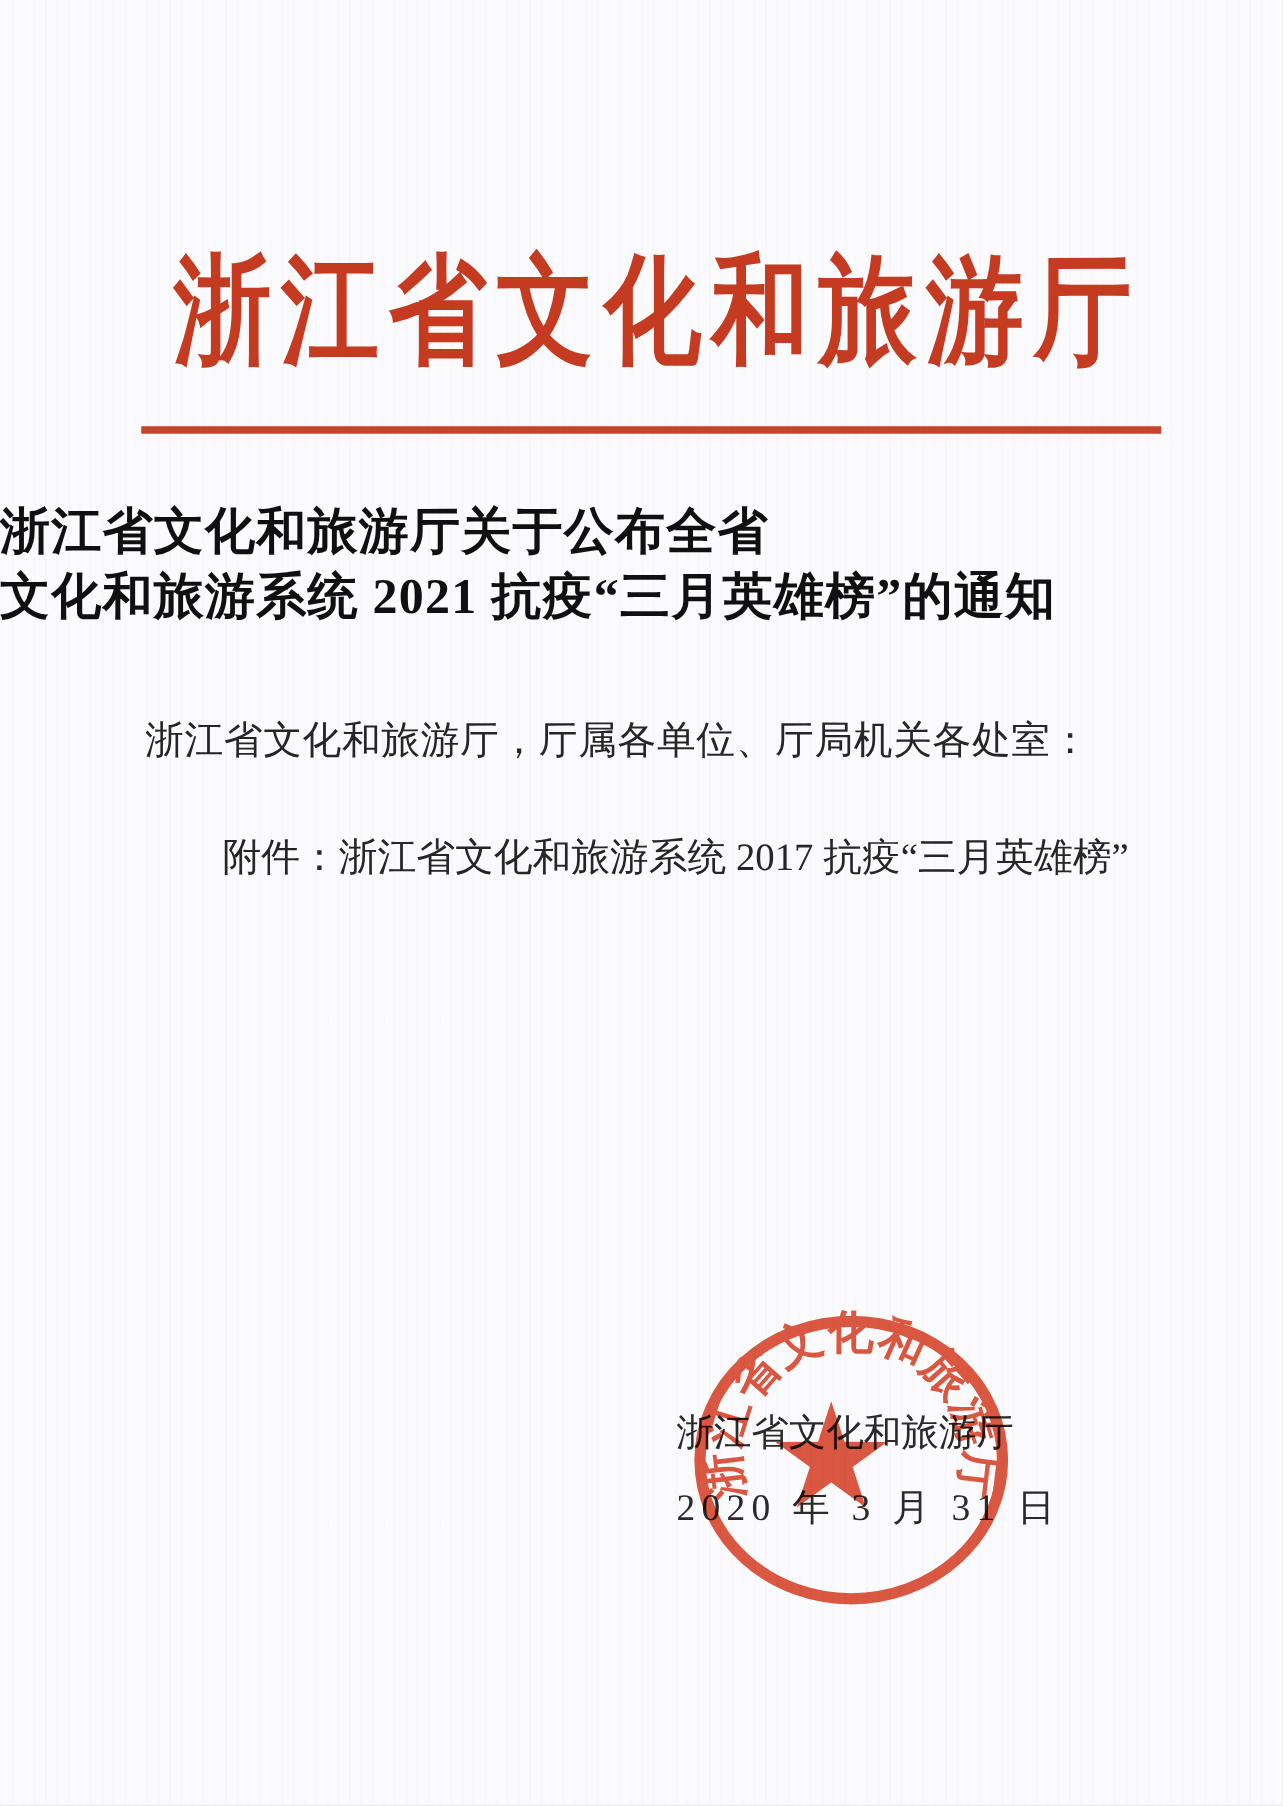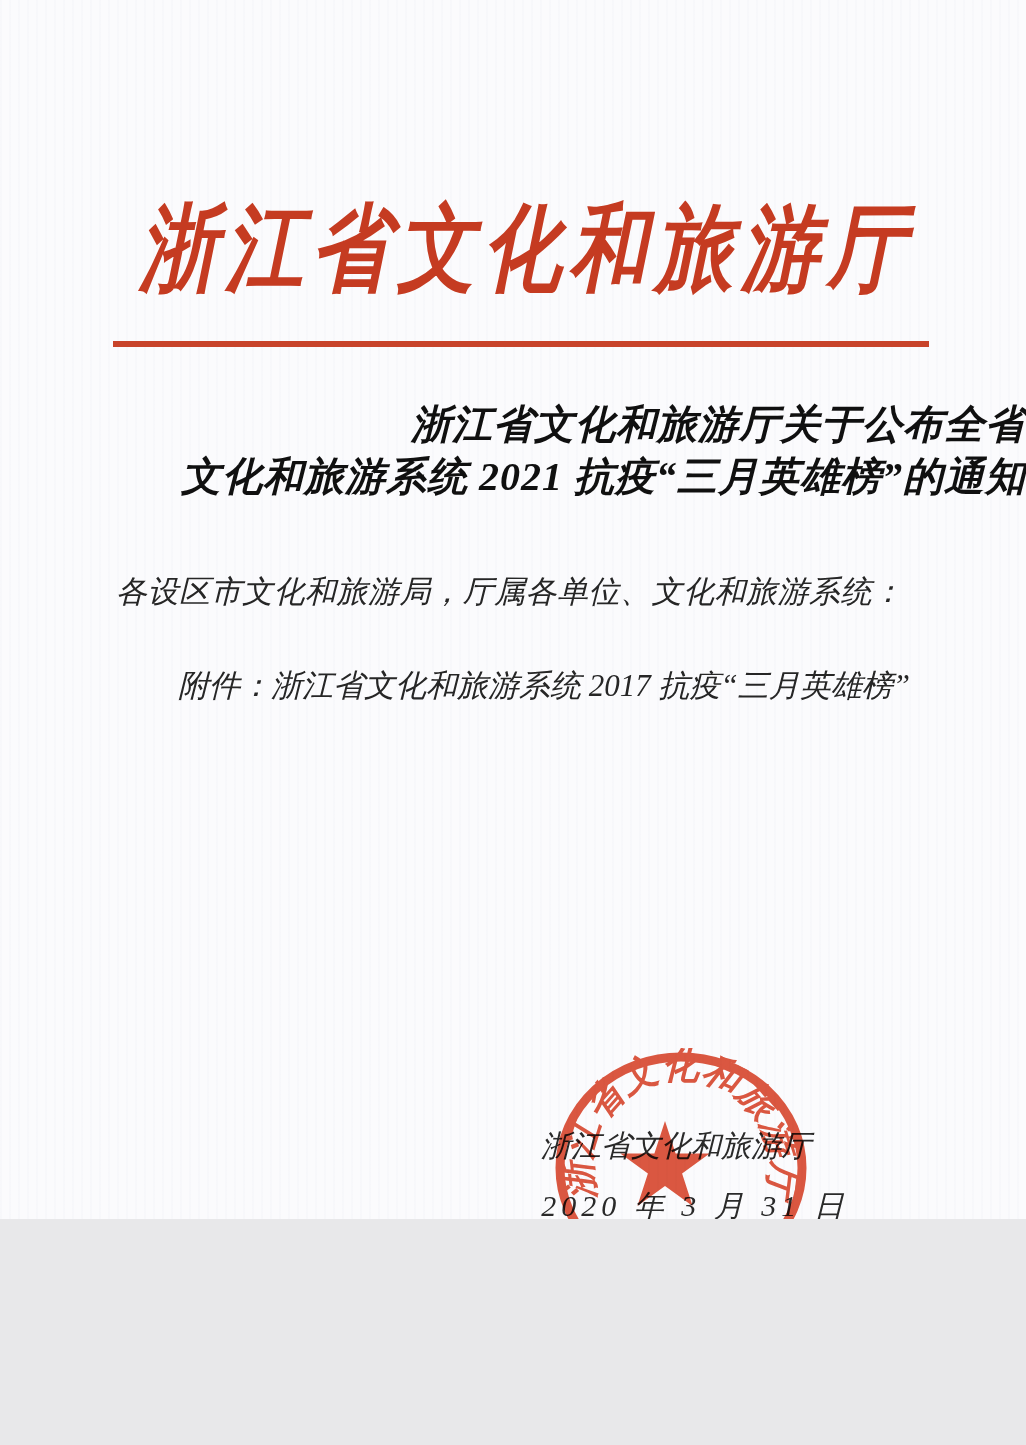--- a/index.html
+++ b/index.html
@@ -1,44 +1,43 @@
 <!DOCTYPE html>
 <html><head>
 <meta charset="utf-8">
 <style>
   html,body{margin:0;padding:0;background:#e8e8ea;}
   .page{
     position:relative;
-    width:1026px;height:1219px;
+    width:1026px;height:1444px;
     margin:0 auto;
     background:#fbfbfd;
     background-image:repeating-linear-gradient(90deg, rgba(226,229,238,.14) 0 2px, rgba(255,255,255,0) 2px 9px);
     overflow:hidden;
     font-family:"Liberation Serif","DejaVu Serif",serif;
-    font-style:italic;
   }
   .letterhead{
     position:absolute;top:186px;left:0;width:100%;
     text-align:center;
     color:#c53b21;
     font-size:78px;font-weight:700;
     letter-spacing:8px;
     padding-left:26px;box-sizing:border-box;
     transform:scaleY(1.22);
     transform-origin:center top;
     white-space:nowrap;
   }
   .red-rule{
     position:absolute;top:341px;left:113px;
     width:816px;height:6px;
     background:#c8432a;
   }
   .doc-title{
     position:absolute;top:399px;left:0;width:100%;
-    margin:0;text-align:right;
+    margin:0;text-align:left;
     font-size:40px;line-height:52px;font-weight:700;
     color:#101010;letter-spacing:1px;
     white-space:nowrap;
   }
   .doc-body{
     position:absolute;top:566px;left:116px;width:798px;
     font-size:31px;line-height:52px;color:#262626;
   }
   .doc-body p{margin:0;}
   .salutation{letter-spacing:.5px;}
@@ -87,21 +86,21 @@
   <div class="letterhead">浙江省文化和旅游厅</div>
 
   <div class="red-rule"></div>
 
   <h1 class="doc-title">
     <span>浙江省文化和旅游厅关于公布全省</span><br>
     <span>文化和旅游系统 2021 抗疫“三月英雄榜”的通知</span>
   </h1>
 
   <div class="doc-body">
-    <p class="salutation">各设区市文化和旅游局，厅属各单位、文化和旅游系统：</p>
+    <p class="salutation">浙江省文化和旅游厅，厅属各单位、厅局机关各处室：</p>
     <p class="attachment">附件：浙江省文化和旅游系统 2017 抗疫“三月英雄榜”</p>
   </div>
 
   <div class="sig-org">浙江省文化和旅游厅</div>
 
   <div class="sig-date">2020 年 3 月 31 日</div>
 
   <div class="seal">
     <svg viewBox="0 0 260 240" xmlns="http://www.w3.org/2000/svg">
       <ellipse cx="130" cy="120" rx="121" ry="111" fill="none" stroke="#dd4f36" stroke-width="9"></ellipse>

